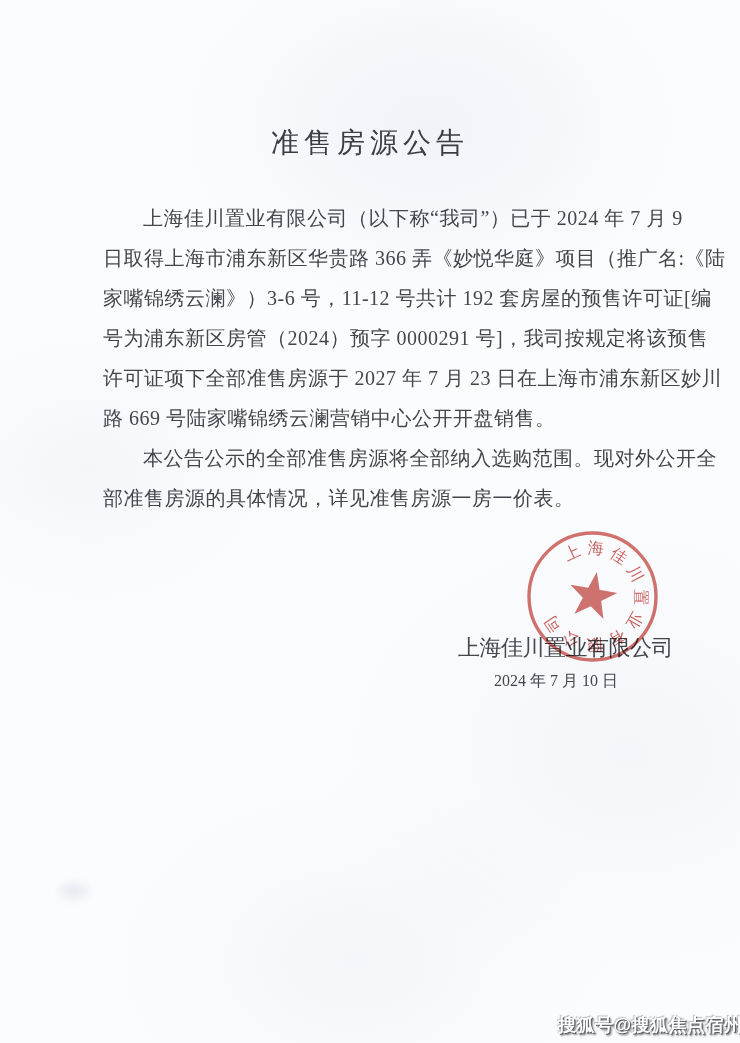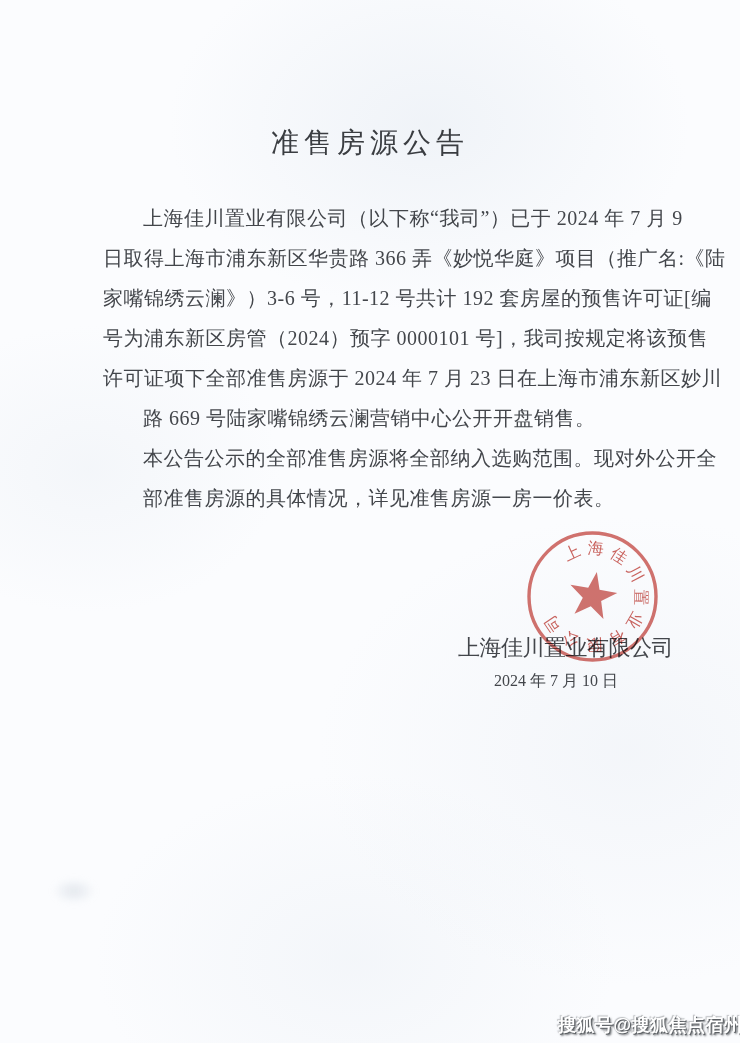--- a/index.html
+++ b/index.html
@@ -29,21 +29,21 @@
     font-size: 28px; letter-spacing: 5px;
     color: #3a3d41; font-weight: 500;
   }
   .doc-body {
     position: absolute; top: 198px; left: 103px; width: 554px;
     font-size: 20px; line-height: 40px;
     color: #43464b;
     letter-spacing: 0.5px;
   }
   .ln { text-align: justify; text-align-last: justify; white-space: nowrap; }
-  .ln-end { text-align: left; text-align-last: left; white-space: nowrap; margin-left: 40px; }
+  .ln-end { text-align: left; text-align-last: left; white-space: nowrap; }
   .indent { text-indent: 2em; }
   .signature {
     position: absolute; top: 633px; left: 458px; width: 172px;
     font-size: 22px; letter-spacing: -0.5px; color: #43464b;
     white-space: nowrap;
   }
   .sign-date {
     position: absolute; top: 671px; left: 494px;
     font-size: 16px; color: #43464b; white-space: nowrap;
   }
@@ -72,22 +72,22 @@
 <div class="page">
 
   <div class="smudge"></div>
 
   <div class="doc-title">准售房源公告</div>
 
   <div class="doc-body">
     <div class="ln indent">上海佳川置业有限公司（以下称“我司”）已于 2024 年 7 月 9</div>
     <div class="ln">日取得上海市浦东新区华贵路 366 弄《妙悦华庭》项目（推广名:《陆</div>
     <div class="ln">家嘴锦绣云澜》）3-6 号，11-12 号共计 192 套房屋的预售许可证[编</div>
-    <div class="ln">号为浦东新区房管（2024）预字 0000101 号]，我司按规定将该预售</div>
-    <div class="ln">许可证项下全部准售房源于 2024 年 7 月 23 日在上海市浦东新区妙川</div>
+    <div class="ln">号为浦东新区房管（2024）预字 0000291 号]，我司按规定将该预售</div>
+    <div class="ln">许可证项下全部准售房源于 2027 年 7 月 23 日在上海市浦东新区妙川</div>
     <div class="ln-end">路 669 号陆家嘴锦绣云澜营销中心公开开盘销售。</div>
     <div class="ln indent">本公告公示的全部准售房源将全部纳入选购范围。现对外公开全</div>
     <div class="ln-end">部准售房源的具体情况，详见准售房源一房一价表。</div>
   </div>
 
   <div class="signature">上海佳川置业有限公司</div>
   <div class="sign-date">2024 年 7 月 10 日</div>
 
   <svg class="seal" viewBox="0 0 143 143" xmlns="http://www.w3.org/2000/svg">
     <g transform="translate(71.5,71.5)">

